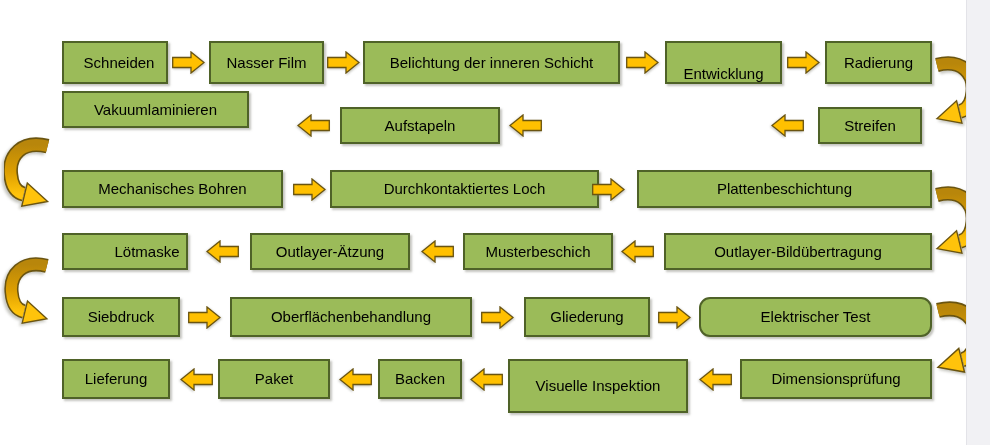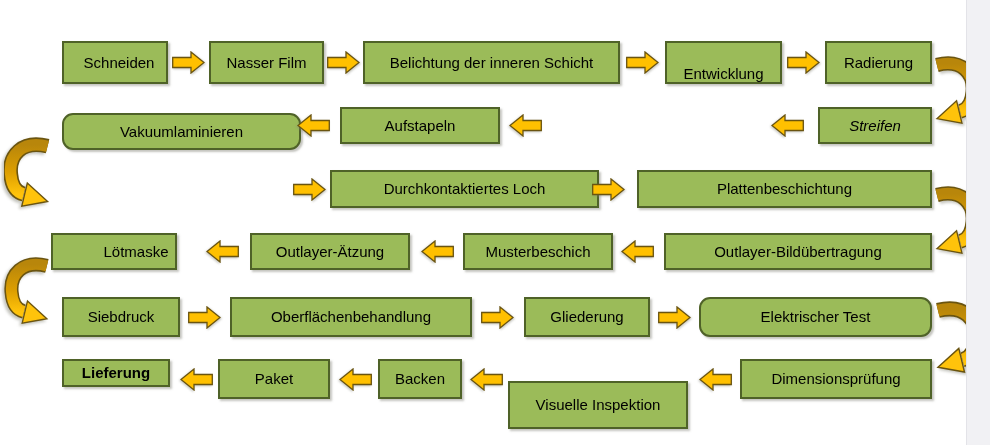--- a/index.html
+++ b/index.html
@@ -57,51 +57,54 @@
     </svg>
     <div class="box" style="left: 665px; top: 41px; width: 117px; height: 43px; align-items: flex-end;">
       <span>Entwicklung</span>
     </div>
     <svg width="33" height="23" viewBox="0 0 33 23" class="harrow" style="left: 787px; top: 51px;">
       <polygon points="0.7,6.5 19,6.5 19,1 32,11.5 19,22 19,16.5 0.7,16.5" fill="#FFC000" stroke="#6A5410" stroke-width="1.3"></polygon>
     </svg>
     <div class="box" style="left: 825px; top: 41px; width: 107px; height: 43px;">
       <span>Radierung</span>
     </div>
-    <div class="box" style="left: 62px; top: 113px; width: 239px; height: 37px; border-radius: 11px;">
+    <div class="box" style="left: 62px; top: 91px; width: 187px; height: 37px;">
       <span>Vakuumlaminieren</span>
     </div>
     <svg width="33" height="23" viewBox="0 0 33 23" class="harrow left" style="left: 297px; top: 114px;">
       <polygon points="0.7,6.5 19,6.5 19,1 32,11.5 19,22 19,16.5 0.7,16.5" fill="#FFC000" stroke="#6A5410" stroke-width="1.3"></polygon>
     </svg>
     <div class="box" style="left: 340px; top: 107px; width: 160px; height: 37px;">
       <span>Aufstapeln</span>
     </div>
     <svg width="33" height="23" viewBox="0 0 33 23" class="harrow left" style="left: 509px; top: 114px;">
       <polygon points="0.7,6.5 19,6.5 19,1 32,11.5 19,22 19,16.5 0.7,16.5" fill="#FFC000" stroke="#6A5410" stroke-width="1.3"></polygon>
     </svg>
     <svg width="33" height="23" viewBox="0 0 33 23" class="harrow left" style="left: 771px; top: 114px;">
       <polygon points="0.7,6.5 19,6.5 19,1 32,11.5 19,22 19,16.5 0.7,16.5" fill="#FFC000" stroke="#6A5410" stroke-width="1.3"></polygon>
     </svg>
-    <div class="box" style="left: 818px; top: 107px; width: 114px; height: 37px; font-style: italic;">
+    <div class="box" style="left: 818px; top: 107px; width: 104px; height: 37px;">
       <span>Streifen</span>
+    </div>
+    <div class="box" style="left: 62px; top: 170px; width: 221px; height: 38px;">
+      <span>Mechanisches Bohren</span>
     </div>
     <svg width="33" height="23" viewBox="0 0 33 23" class="harrow" style="left: 293px; top: 178px;">
       <polygon points="0.7,6.5 19,6.5 19,1 32,11.5 19,22 19,16.5 0.7,16.5" fill="#FFC000" stroke="#6A5410" stroke-width="1.3"></polygon>
     </svg>
     <div class="box" style="left: 330px; top: 170px; width: 269px; height: 38px;">
       <span>Durchkontaktiertes Loch</span>
     </div>
     <svg width="33" height="23" viewBox="0 0 33 23" class="harrow" style="left: 592px; top: 178px;">
       <polygon points="0.7,6.5 19,6.5 19,1 32,11.5 19,22 19,16.5 0.7,16.5" fill="#FFC000" stroke="#6A5410" stroke-width="1.3"></polygon>
     </svg>
     <div class="box" style="left: 637px; top: 170px; width: 295px; height: 38px;">
       <span>Plattenbeschichtung</span>
     </div>
-    <div class="box" style="left: 51px; top: 233px; width: 126px; height: 37px; padding-left: 48px;">
+    <div class="box" style="left: 62px; top: 233px; width: 126px; height: 37px; padding-left: 48px;">
       <span>Lötmaske</span>
     </div>
     <svg width="33" height="23" viewBox="0 0 33 23" class="harrow left" style="left: 206px; top: 240px;">
       <polygon points="0.7,6.5 19,6.5 19,1 32,11.5 19,22 19,16.5 0.7,16.5" fill="#FFC000" stroke="#6A5410" stroke-width="1.3"></polygon>
     </svg>
     <div class="box" style="left: 250px; top: 233px; width: 160px; height: 37px;">
       <span>Outlayer-Ätzung</span>
     </div>
     <svg width="33" height="23" viewBox="0 0 33 23" class="harrow left" style="left: 421px; top: 240px;">
       <polygon points="0.7,6.5 19,6.5 19,1 32,11.5 19,22 19,16.5 0.7,16.5" fill="#FFC000" stroke="#6A5410" stroke-width="1.3"></polygon>
@@ -129,39 +132,39 @@
     </svg>
     <div class="box" style="left: 524px; top: 297px; width: 126px; height: 40px;">
       <span>Gliederung</span>
     </div>
     <svg width="33" height="23" viewBox="0 0 33 23" class="harrow" style="left: 658px; top: 306px;">
       <polygon points="0.7,6.5 19,6.5 19,1 32,11.5 19,22 19,16.5 0.7,16.5" fill="#FFC000" stroke="#6A5410" stroke-width="1.3"></polygon>
     </svg>
     <div class="box" style="left: 699px; top: 297px; width: 233px; height: 40px; border-radius: 11px;">
       <span>Elektrischer Test</span>
     </div>
-    <div class="box" style="left: 62px; top: 359px; width: 108px; height: 28px; font-weight: bold;">
+    <div class="box" style="left: 62px; top: 359px; width: 108px; height: 40px;">
       <span>Lieferung</span>
     </div>
     <svg width="33" height="23" viewBox="0 0 33 23" class="harrow left" style="left: 180px; top: 368px;">
       <polygon points="0.7,6.5 19,6.5 19,1 32,11.5 19,22 19,16.5 0.7,16.5" fill="#FFC000" stroke="#6A5410" stroke-width="1.3"></polygon>
     </svg>
     <div class="box" style="left: 218px; top: 359px; width: 112px; height: 40px;">
       <span>Paket</span>
     </div>
     <svg width="33" height="23" viewBox="0 0 33 23" class="harrow left" style="left: 339px; top: 368px;">
       <polygon points="0.7,6.5 19,6.5 19,1 32,11.5 19,22 19,16.5 0.7,16.5" fill="#FFC000" stroke="#6A5410" stroke-width="1.3"></polygon>
     </svg>
     <div class="box" style="left: 378px; top: 359px; width: 84px; height: 40px;">
       <span>Backen</span>
     </div>
     <svg width="33" height="23" viewBox="0 0 33 23" class="harrow left" style="left: 470px; top: 368px;">
       <polygon points="0.7,6.5 19,6.5 19,1 32,11.5 19,22 19,16.5 0.7,16.5" fill="#FFC000" stroke="#6A5410" stroke-width="1.3"></polygon>
     </svg>
-    <div class="box" style="left: 508px; top: 359px; width: 180px; height: 48px; margin-top: 22px;">
+    <div class="box" style="left: 508px; top: 359px; width: 180px; height: 54px;">
       <span>Visuelle Inspektion</span>
     </div>
     <svg width="33" height="23" viewBox="0 0 33 23" class="harrow left" style="left: 699px; top: 368px;">
       <polygon points="0.7,6.5 19,6.5 19,1 32,11.5 19,22 19,16.5 0.7,16.5" fill="#FFC000" stroke="#6A5410" stroke-width="1.3"></polygon>
     </svg>
     <div class="box" style="left: 740px; top: 359px; width: 192px; height: 40px;">
       <span>Dimensionsprüfung</span>
     </div>
     <svg viewBox="0 0 56 76" width="54" height="68" class="curve" style="left: 926px; top: 56px;">
       <use href="#curveArrow"></use>

